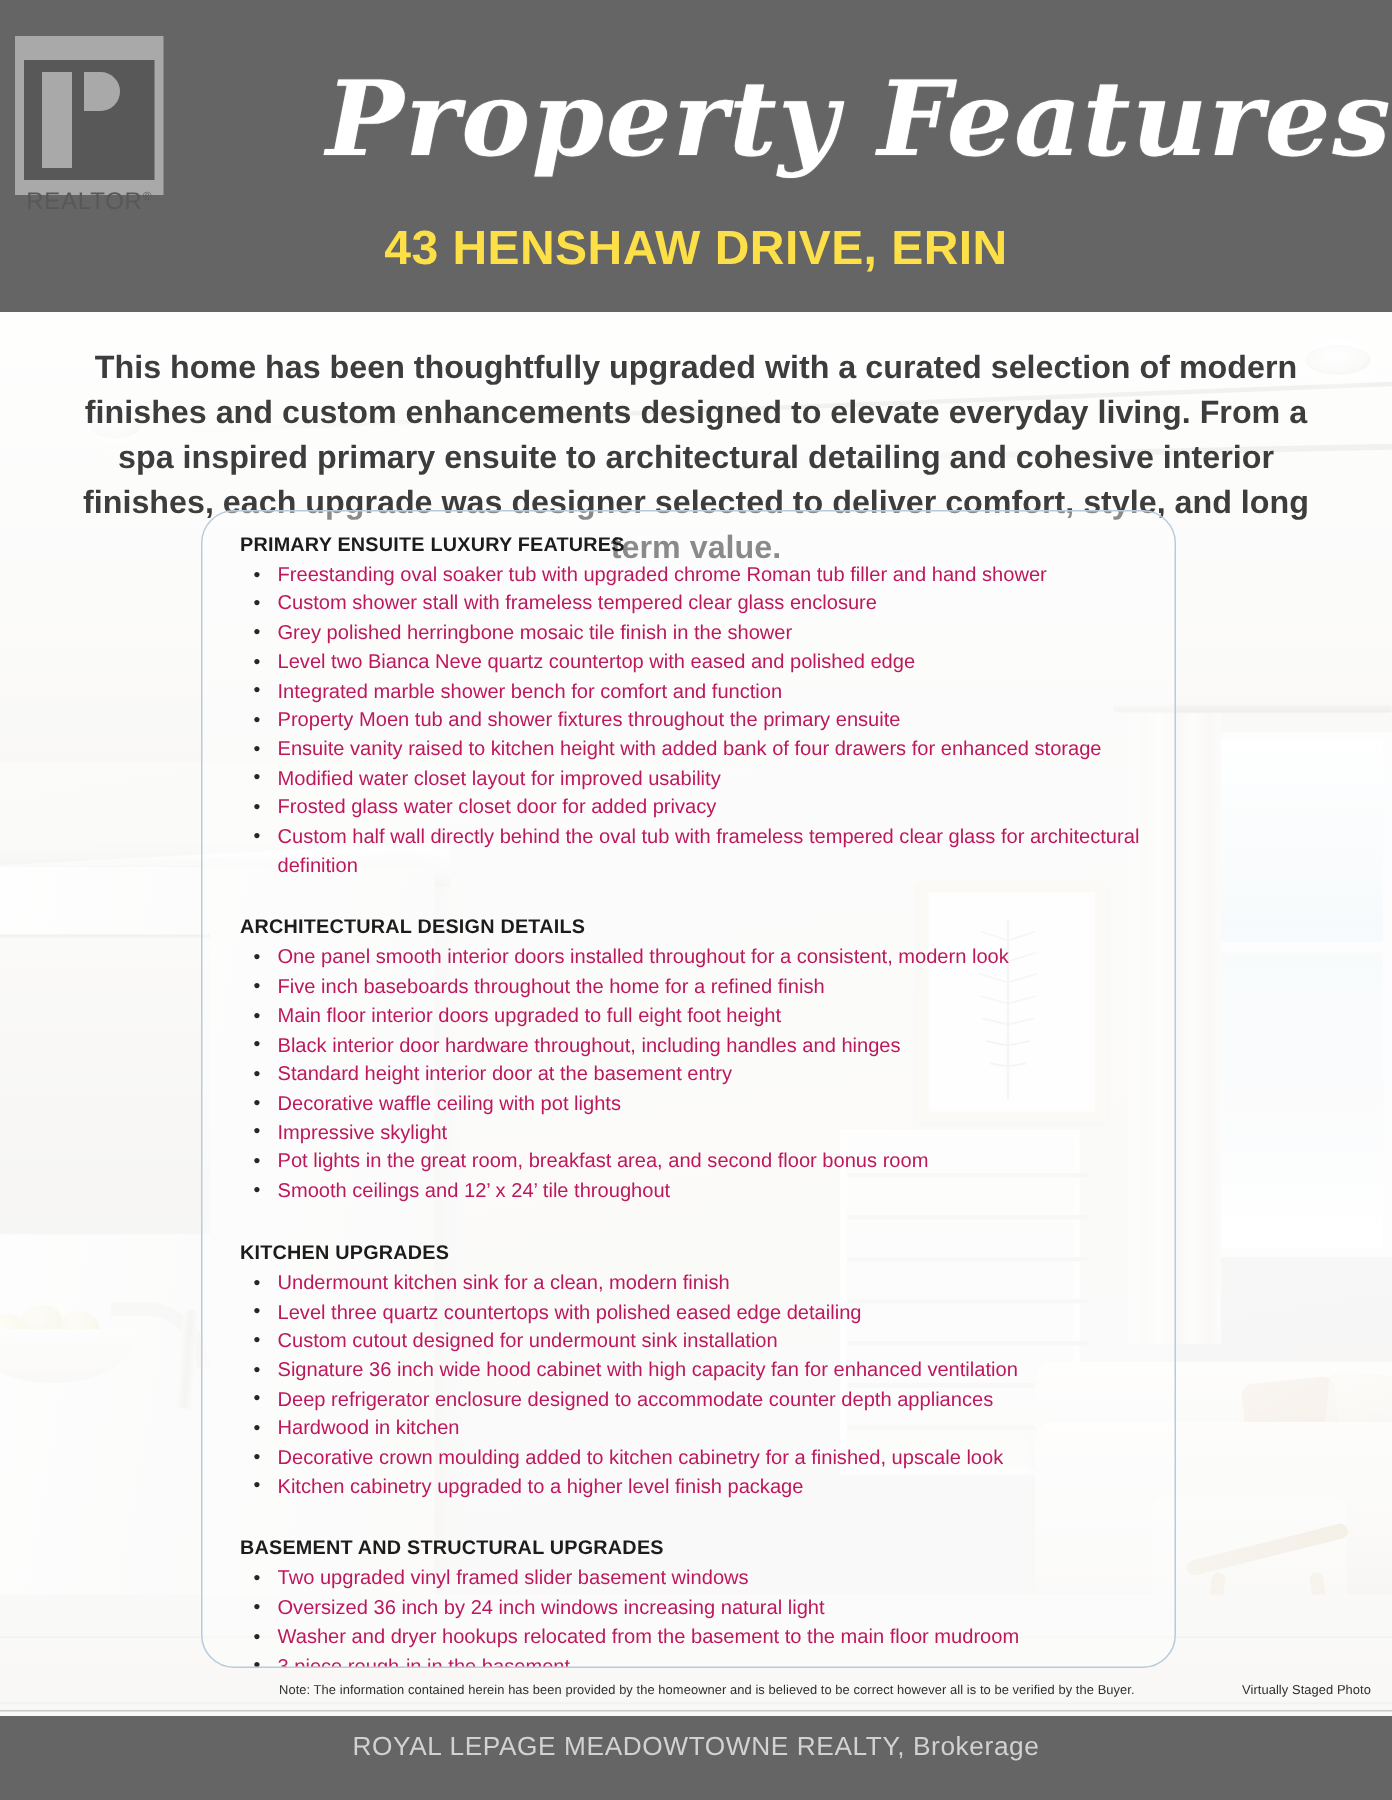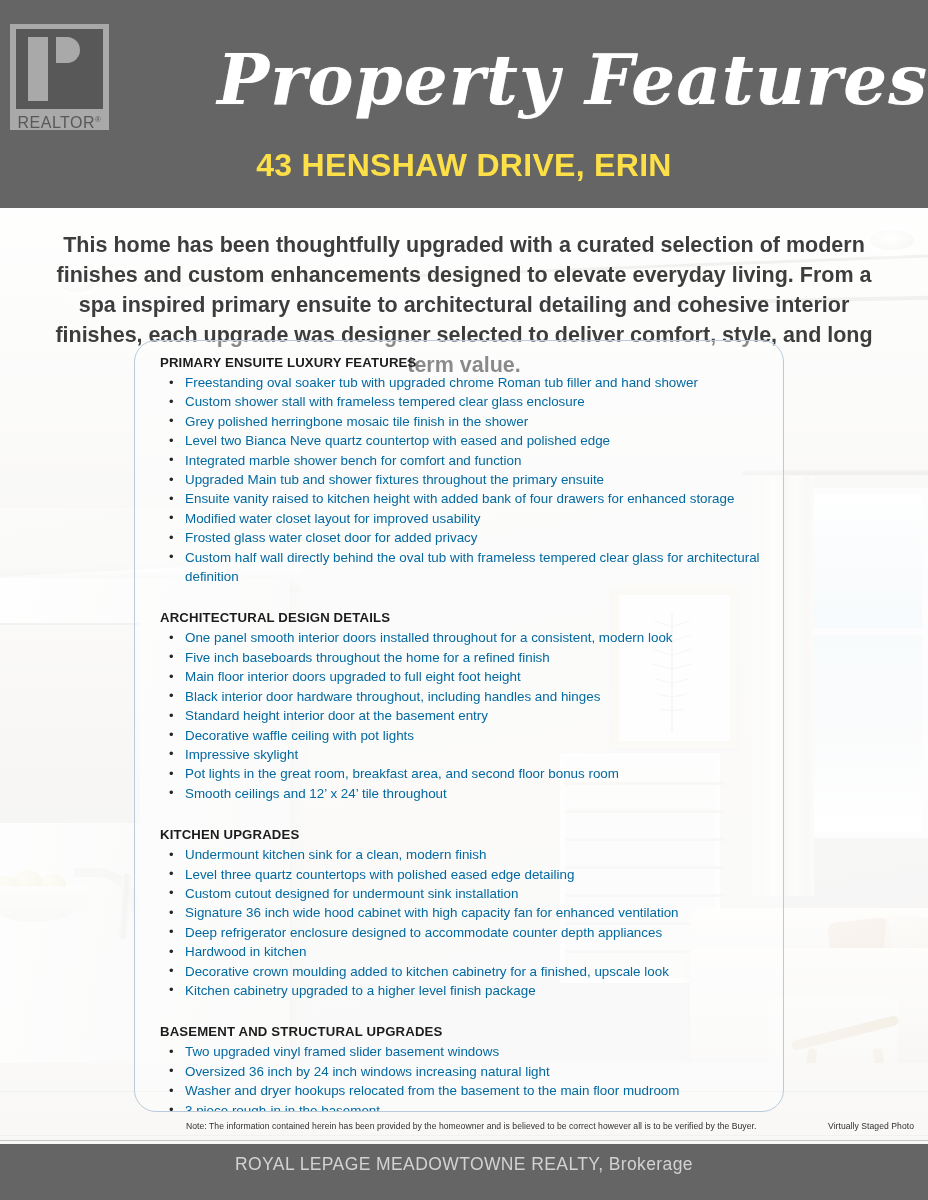--- a/index.html
+++ b/index.html
@@ -251,21 +251,21 @@
     width: 928px;
     height: 208px;
     background: #656565;
     z-index: 5;
   }
   .realtor-logo {
     position: absolute;
     left: 10px; top: 24px;
     width: 99px; height: 106px;
     background: #a9a9a9;
-    padding: 5px 6px 3px 6px;
+    padding: 16px 6px 3px 6px;
   }
   .realtor-mark {
     width: 87px; height: 80px;
     background: #585858;
     position: relative;
   }
   .realtor-bar {
     position: absolute;
     left: 12px; top: 8px;
     width: 20px; height: 64px;
@@ -362,21 +362,21 @@
     list-style: none;
     margin: 0;
     padding: 0;
   }
   ul.feature-list li {
     position: relative;
     padding-left: 26px;
     font-family: "Liberation Sans", sans-serif;
     font-size: 13.4px;
     line-height: 19.4px;
-    color: #0369a1;
+    color: #be185d;
   }
   ul.feature-list li::before {
     content: "\2022";
     position: absolute;
     left: 10px;
     top: -0.5px;
     font-size: 13px;
     color: #262626;
   }
 
@@ -526,21 +526,21 @@
   <div class="card">
 
     <div class="section">
       <div class="section-title">PRIMARY ENSUITE LUXURY FEATURES</div>
       <ul class="feature-list">
         <li>Freestanding oval soaker tub with upgraded chrome Roman tub filler and hand shower</li>
         <li>Custom shower stall with frameless tempered clear glass enclosure</li>
         <li>Grey polished herringbone mosaic tile finish in the shower</li>
         <li>Level two Bianca Neve quartz countertop with eased and polished edge</li>
         <li>Integrated marble shower bench for comfort and function</li>
-        <li>Upgraded Main tub and shower fixtures throughout the primary ensuite</li>
+        <li>Property Moen tub and shower fixtures throughout the primary ensuite</li>
         <li>Ensuite vanity raised to kitchen height with added bank of four drawers for enhanced storage</li>
         <li>Modified water closet layout for improved usability</li>
         <li>Frosted glass water closet door for added privacy</li>
         <li>Custom half wall directly behind the oval tub with frameless tempered clear glass for architectural definition</li>
       </ul>
     </div>
 
     <div class="section">
       <div class="section-title">ARCHITECTURAL DESIGN DETAILS</div>
       <ul class="feature-list">

